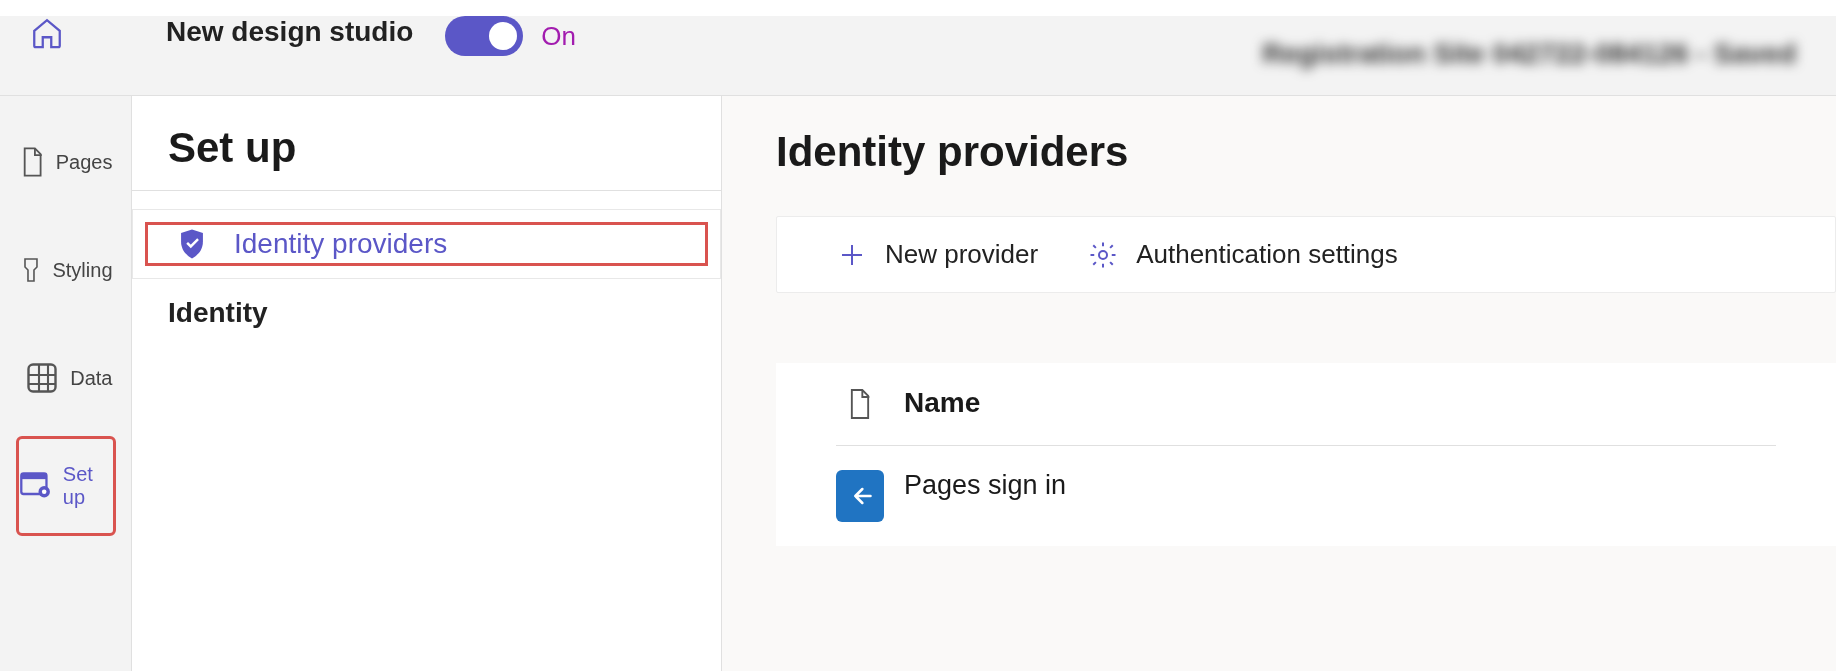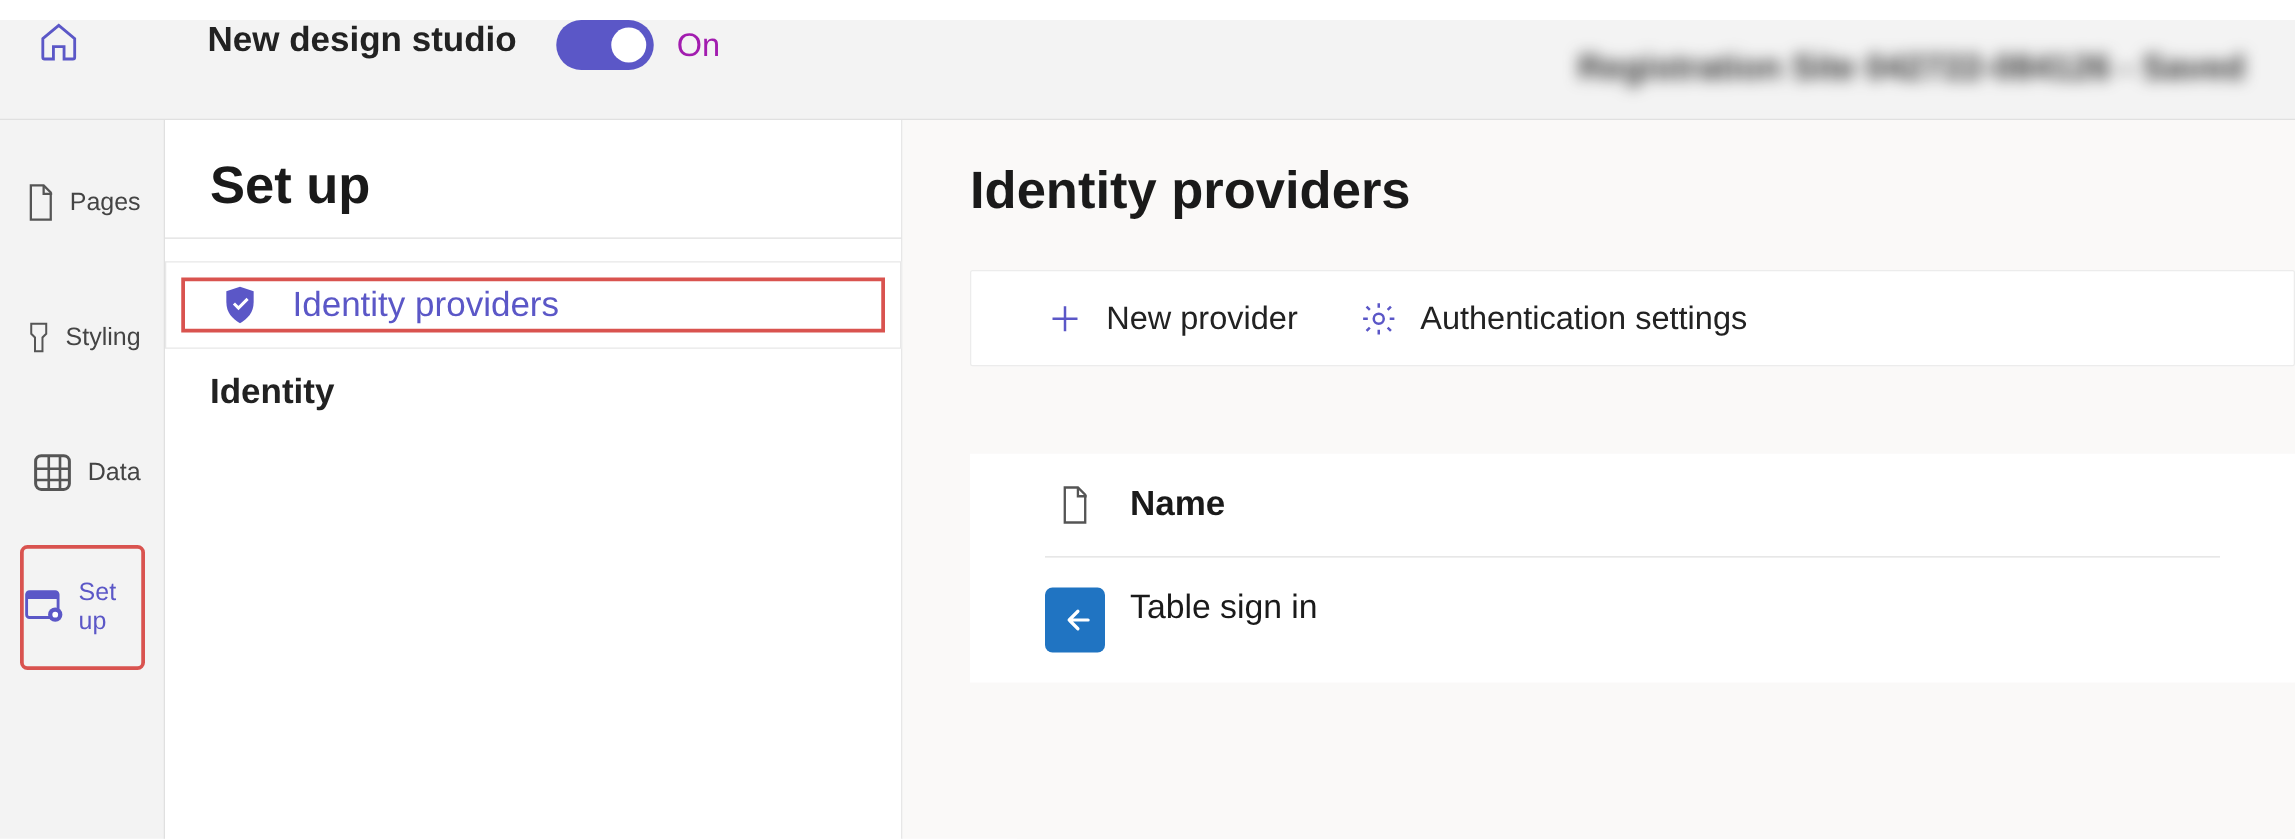--- a/index.html
+++ b/index.html
@@ -285,17 +285,17 @@
         <div>Name</div>
       </div>
       <div class="table-row">
         <div class="col-icon">
           <div class="row-icon-box">
             <svg width="28" height="28" viewBox="0 0 24 24">
                 <path d="M14 6l-6 6 6 6M8 12h13" stroke="#fff" stroke-width="2.2" fill="none" stroke-linecap="round" stroke-linejoin="round"></path>
               </svg>
           </div>
         </div>
-        <div>Table sign in</div>
+        <div>Pages sign in</div>
       </div>
     </div>
   </div>
 </div>
 
 </body></html>

